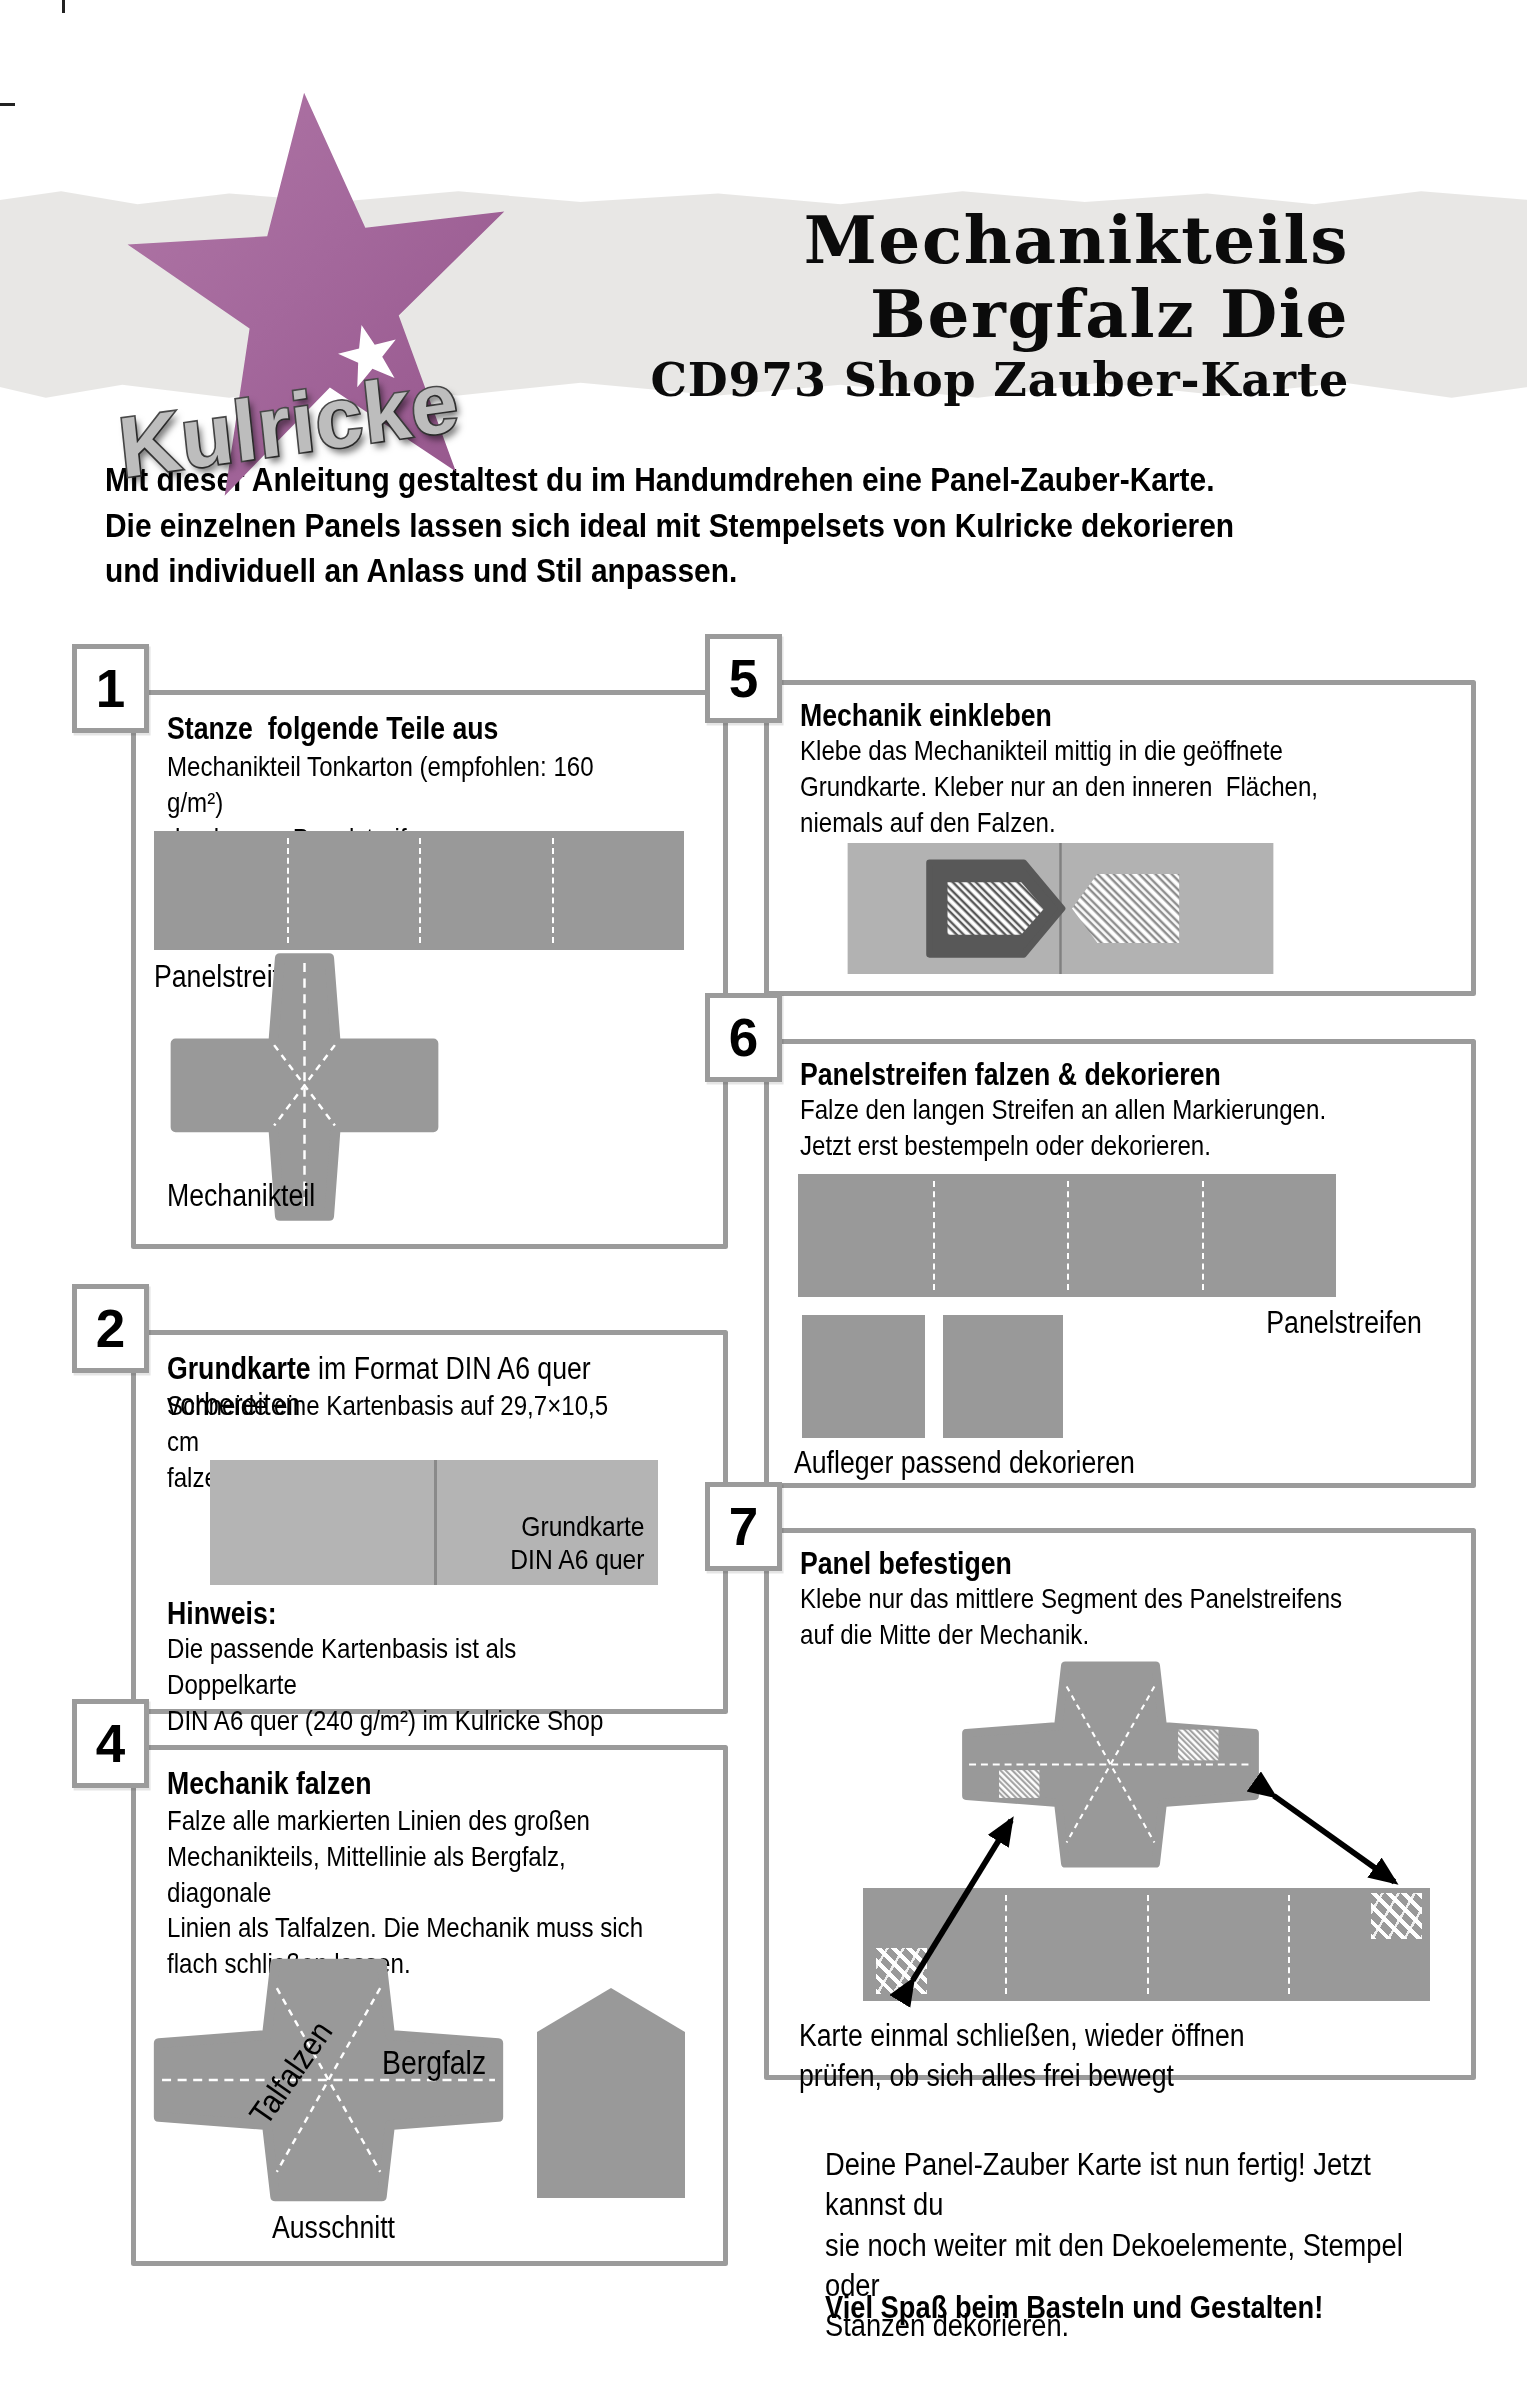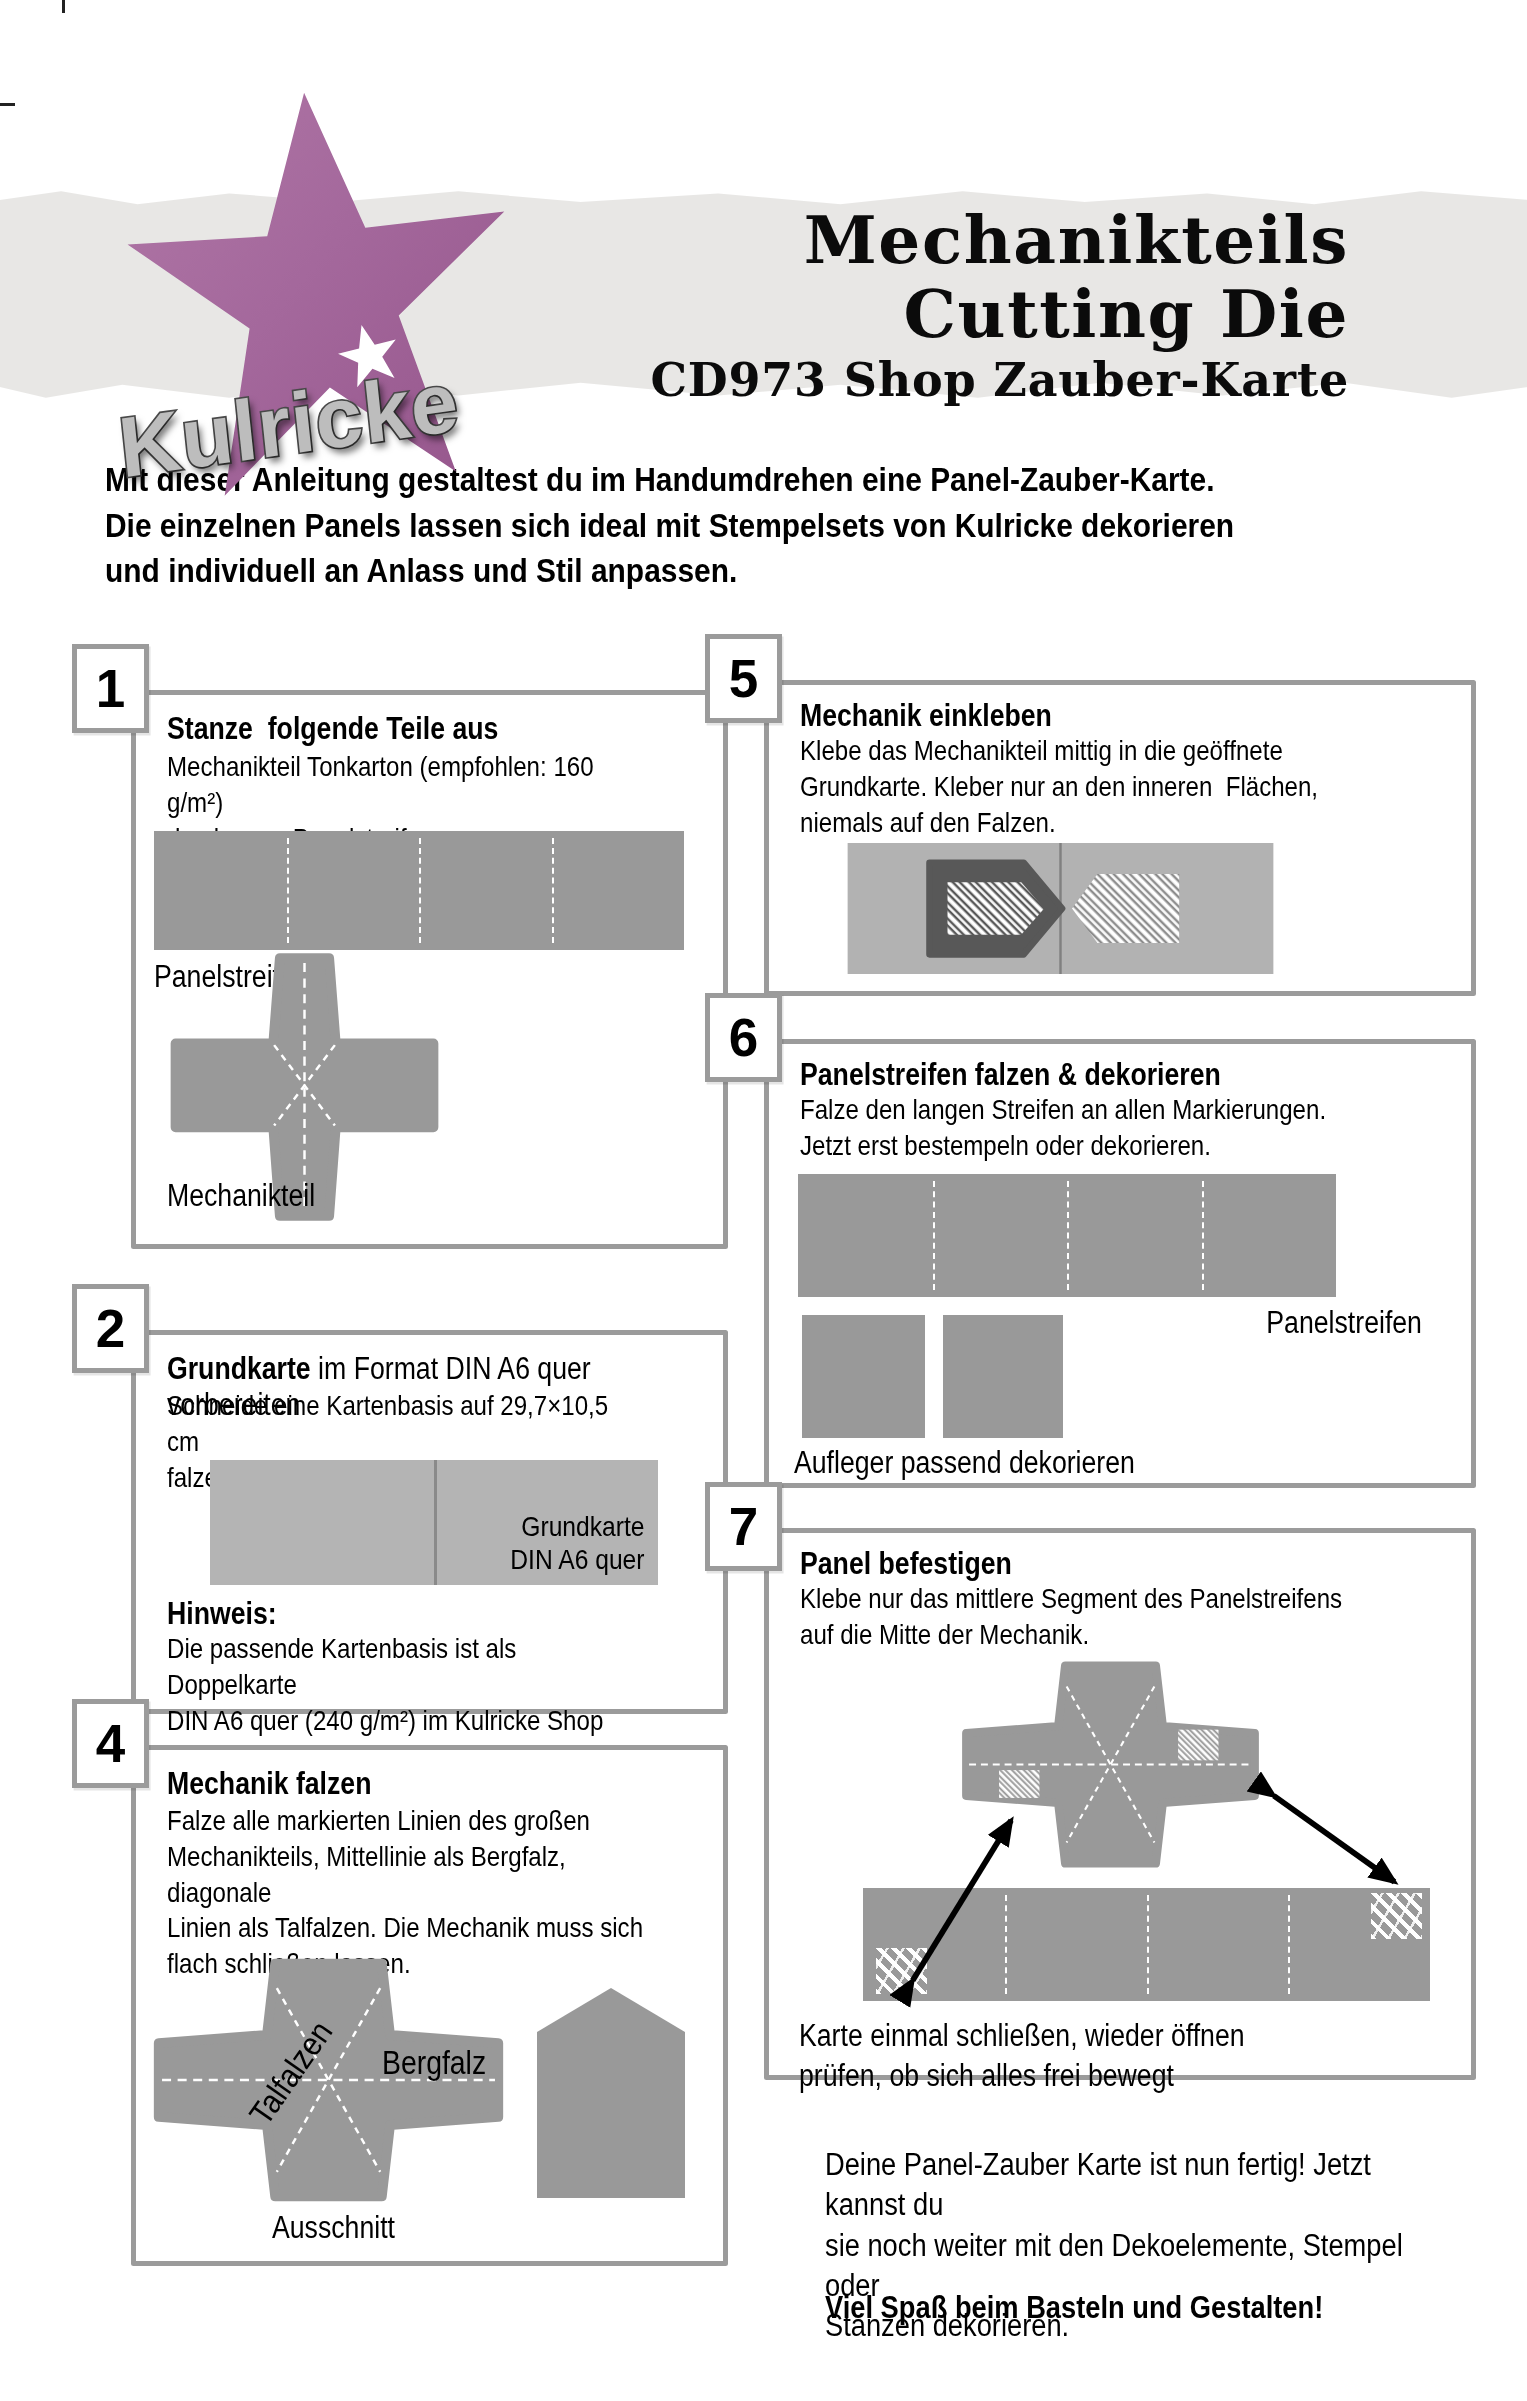--- a/index.html
+++ b/index.html
@@ -88,21 +88,21 @@
   <div class="band"></div>
 
   <div class="logo">
     <div class="star"></div>
     <div class="mini-star"></div>
     <div class="brand">Kulricke</div>
   </div>
 
   <div class="titleblock">
     <div class="title-l1">Mechanikteils</div>
-    <div class="title-l2">Cutting Die</div>
+    <div class="title-l2">Bergfalz Die</div>
     <div class="title-sub">CD973 Shop Zauber-Karte</div>
   </div>
 
   <div class="intro">Mit dieser Anleitung gestaltest du im Handumdrehen eine Panel-Zauber-Karte.
 Die einzelnen Panels lassen sich ideal mit Stempelsets von Kulricke dekorieren
 und individuell an Anlass und Stil anpassen.</div>
 
   <div class="box" style="left:131px;top:690px;width:587px;height:549px;">
     <div class="badge">1</div>
     <div class="h" style="left:31px;top:16.4px;">Stanze  folgende Teile aus</div>

